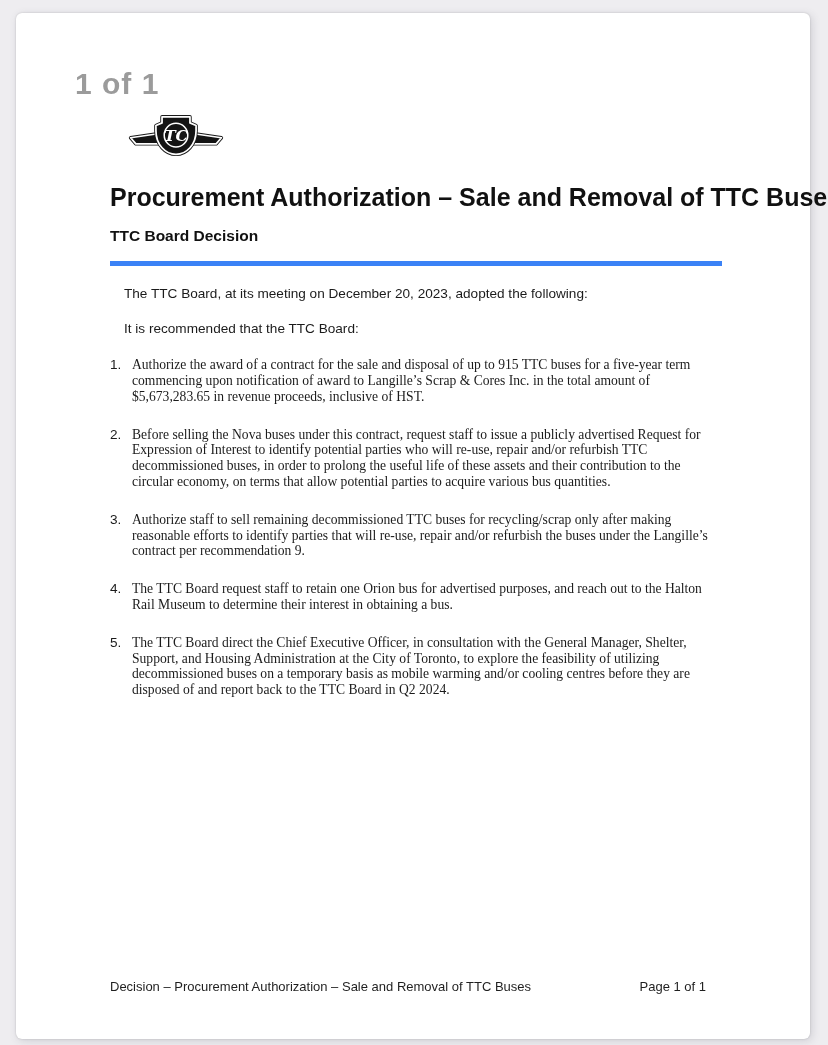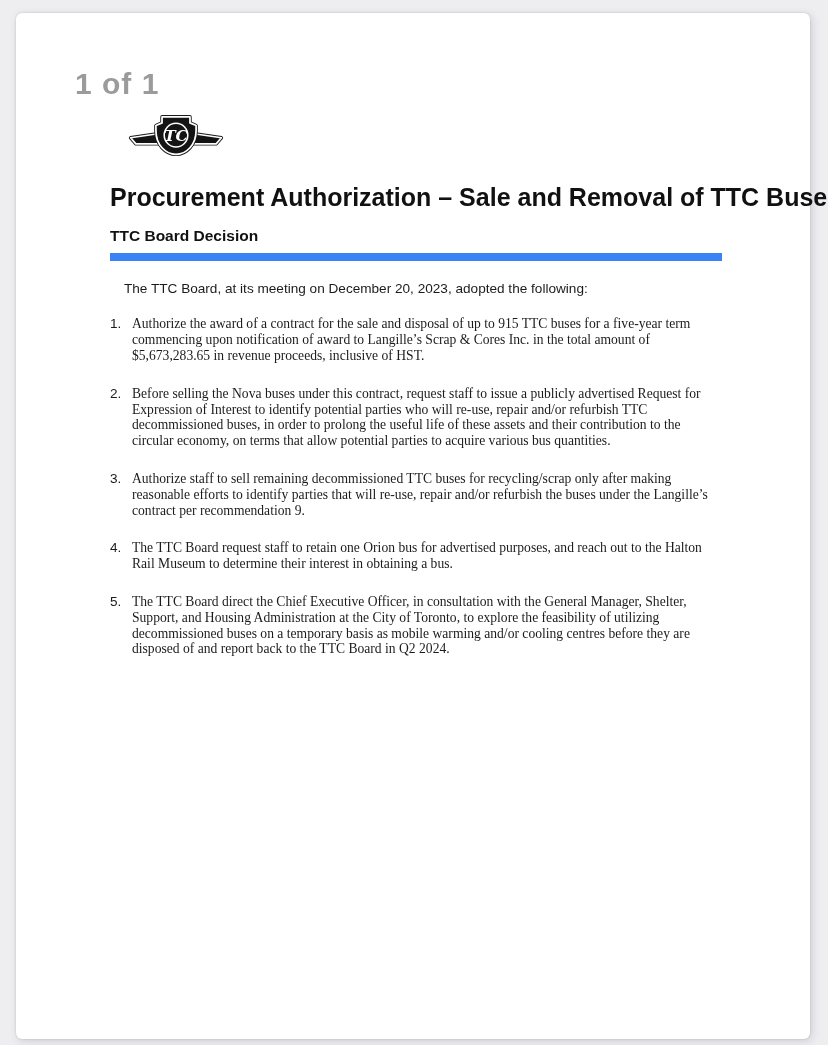--- a/index.html
+++ b/index.html
@@ -47,22 +47,22 @@
   }
   h1.doc-title {
     font-size: 25px;
     font-weight: bold;
     color: #111111;
     margin: 0 0 15px 0;
     white-space: nowrap;
     line-height: 1.15;
   }
   .h2wrap {
-    border-bottom: 8px solid #3b82f6;
-    padding-bottom: 8px;
+    border-bottom: 5px solid #3b82f6;
+    padding-bottom: 16px;
     margin-bottom: 20px;
   }
   h2.section-heading {
     font-size: 15.5px;
     font-weight: bold;
     color: #111111;
     margin: 0;
     line-height: 1.15;
   }
   .content p {
@@ -122,20 +122,21 @@
 
     <div class="content">
       <h1 class="doc-title">Procurement Authorization – Sale and Removal of TTC Buses</h1>
 
       <div class="h2wrap">
         <h2 class="section-heading">TTC Board Decision</h2>
       </div>
 
       <p>The TTC Board, at its meeting on December 20, 2023, adopted the following:</p>
 
+      <p>It is recommended that the TTC Board:</p>
 
       <ol class="rec-list">
         <li>
           <span class="num">1.</span>
           <span class="li-text">Authorize the award of a contract for the sale and disposal of up to 915 TTC buses for a five-year term commencing upon notification of award to Langille’s Scrap &amp; Cores Inc. in the total amount of $5,673,283.65 in revenue proceeds, inclusive of HST.</span>
         </li>
         <li>
           <span class="num">2.</span>
           <span class="li-text">Before selling the Nova buses under this contract, request staff to issue a publicly advertised Request for Expression of Interest to identify potential parties who will re-use, repair and/or refurbish TTC decommissioned buses, in order to prolong the useful life of these assets and their contribution to the circular economy, on terms that allow potential parties to acquire various bus quantities.</span>
         </li>
@@ -147,15 +148,19 @@
           <span class="num">4.</span>
           <span class="li-text">The TTC Board request staff to retain one Orion bus for advertised purposes, and reach out to the Halton Rail Museum to determine their interest in obtaining a bus.</span>
         </li>
         <li>
           <span class="num">5.</span>
           <span class="li-text">The TTC Board direct the Chief Executive Officer, in consultation with the General Manager, Shelter, Support, and Housing Administration at the City of Toronto, to explore the feasibility of utilizing decommissioned buses on a temporary basis as mobile warming and/or cooling centres before they are disposed of and report back to the TTC Board in Q2 2024.</span>
         </li>
       </ol>
     </div>
 
+    <div class="footer">
+      <span>Decision – Procurement Authorization – Sale and Removal of TTC Buses</span>
+      <span>Page 1 of 1</span>
+    </div>
 
   </div>
 </div>
 
 </body></html>

